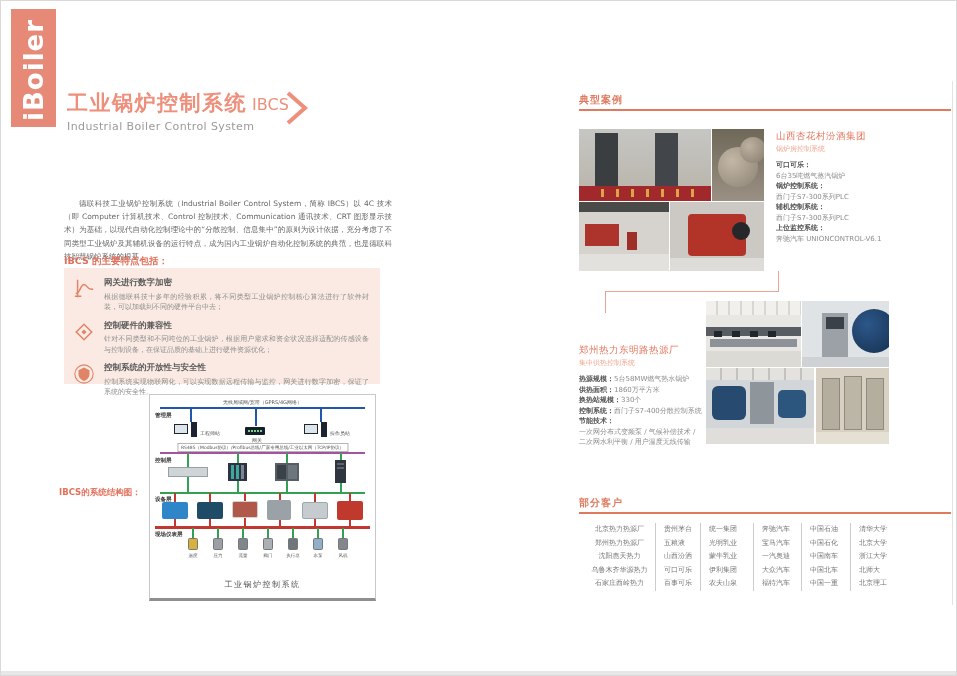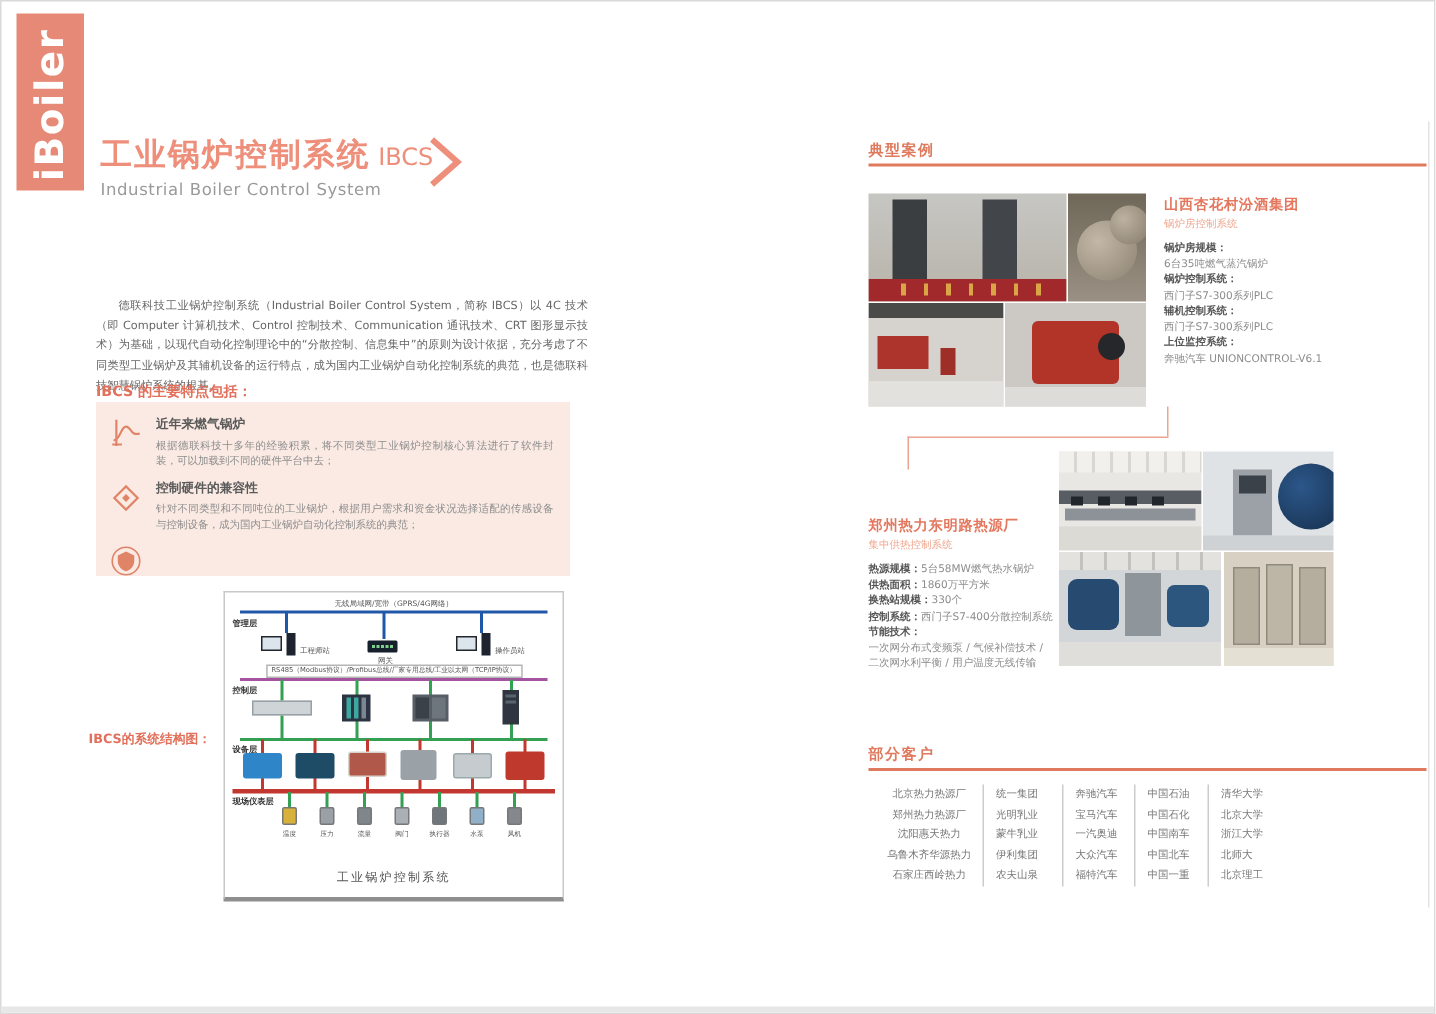--- a/index.html
+++ b/index.html
@@ -64,21 +64,21 @@
   .diag-caption { position:absolute; top:184px; width:100%; text-align:center;
                   font-size:8px; color:#555; letter-spacing:1.5px; }
 
   
   .sec-head { position:absolute; color:#DF7A5E; font-size:10px; font-weight:bold; letter-spacing:1px; }
   .sec-line { position:absolute; width:372px; height:2px; background:#DF7A5E; }
   .photo { position:absolute; overflow:hidden; }
   .photo div { position:absolute; }
 
   .c1-text { position:absolute; left:775px; top:129px; width:176px; }
-  .case-title { color:#E4785F; font-size:9.5px; font-weight:bold; letter-spacing:0.5px; }
+  .case-title { color:#E4785F; font-size:9.5px; font-weight:normal; letter-spacing:0.5px; }
   .case-sub { color:#F0A890; font-size:7px; margin:1px 0 6px; }
   .c1-lab { font-size:7px; font-weight:bold; color:#555; line-height:10.5px; }
   .c1-val { font-size:7px; color:#8d8d8d; line-height:10.5px; }
 
   .conn { position:absolute; background:#EBA491; }
 
   .c2-text { position:absolute; left:578px; top:343px; width:128px; }
   .c2-row { font-size:7px; line-height:10.5px; }
   .c2-row .lbl { font-weight:bold; color:#555; }
   .c2-row .val { color:#8d8d8d; }
@@ -111,39 +111,43 @@
   <p class="intro p2">德联科技工业锅炉控制系统（Industrial Boiler Control System，简称 IBCS）以 4C 技术（即 Computer 计算机技术、Control 控制技术、Communication 通讯技术、CRT 图形显示技术）为基础，以现代自动化控制理论中的“分散控制、信息集中”的原则为设计依据，充分考虑了不同类型工业锅炉及其辅机设备的运行特点，成为国内工业锅炉自动化控制系统的典范，也是德联科技智慧锅炉系统的根基。</p>
 
   <div class="feat-heading">IBCS 的主要特点包括：</div>
   <div class="feat-box">
     <div class="feature">
       <svg class="f-icon" viewBox="0 0 24 24">
         <path d="M5 2 V21 M2 20 H9" stroke="#E08468" stroke-width="1.6" fill="none"></path>
         <path d="M3 17 C8 17 8 7 12 7 C16 7 15 14 22 12" stroke="#E08468" stroke-width="1.6" fill="none"></path>
       </svg>
       <div>
-        <div class="f-title">近年来燃气锅炉</div>
+        <div class="f-title">网关进行数字加密</div>
         <div class="f-desc">根据德联科技十多年的经验积累，将不同类型工业锅炉控制核心算法进行了软件封装，可以加载到不同的硬件平台中去；</div>
       </div>
     </div>
     <div class="feature">
       <svg class="f-icon" viewBox="0 0 24 24">
         <rect x="6" y="6" width="12" height="12" transform="rotate(45 12 12)" stroke="#E08468" stroke-width="1.6" fill="none"></rect>
         <rect x="10" y="10" width="4" height="4" transform="rotate(45 12 12)" fill="#E08468"></rect>
       </svg>
       <div>
         <div class="f-title">控制硬件的兼容性</div>
-        <div class="f-desc">针对不同类型和不同吨位的工业锅炉，根据用户需求和资金状况选择适配的传感设备与控制设备，成为国内工业锅炉自动化控制系统的典范；</div>
+        <div class="f-desc">针对不同类型和不同吨位的工业锅炉，根据用户需求和资金状况选择适配的传感设备与控制设备，在保证品质的基础上进行硬件资源优化；</div>
       </div>
     </div>
     <div class="feature">
       <svg class="f-icon" viewBox="0 0 24 24">
         <circle cx="12" cy="12" r="10" stroke="#E08468" stroke-width="1.2" fill="none"></circle>
         <path d="M12 5 L18 8 V12 C18 16 15 18.5 12 19.5 C9 18.5 6 16 6 12 V8 Z" fill="#E08468"></path>
       </svg>
+      <div>
+        <div class="f-title">控制系统的开放性与安全性</div>
+        <div class="f-desc">控制系统实现物联网化，可以实现数据远程传输与监控，网关进行数字加密，保证了系统的安全性。</div>
+      </div>
     </div>
   </div>
 
   <div class="diag-label">IBCS的系统结构图：</div>
   <div class="diagram">
     <div class="tinytxt" style="top:4px; left:0; width:100%; text-align:center;">无线局域网/宽带（GPRS/4G网络）</div>
     <div class="bus bus-blue"></div>
     <div class="vline" style="left:40px; top:13px; height:14px; background:#2157A8;"></div>
     <div class="vline" style="left:105px; top:13px; height:18px; background:#2157A8;"></div>
     <div class="vline" style="left:170px; top:13px; height:14px; background:#2157A8;"></div>
@@ -252,21 +256,21 @@
   </div>
   <div class="photo" style="left:669px; top:201px; width:94px; height:69px; background:#ccc9c4;">
     <div style="left:18px; top:12px; width:58px; height:42px; border-radius:4px; background:#b23327;"></div>
     <div style="left:62px; top:20px; width:18px; height:18px; border-radius:50%; background:#26272a;"></div>
     <div style="left:0; top:56px; width:94px; height:13px; background:#dedcd8;"></div>
   </div>
 
   <div class="c1-text">
     <div class="case-title">山西杏花村汾酒集团</div>
     <div class="case-sub">锅炉房控制系统</div>
-    <div class="c1-lab">锅炉房规模：</div>
+    <div class="c1-lab">可口可乐：</div>
     <div class="c1-val">6台35吨燃气蒸汽锅炉</div>
     <div class="c1-lab">锅炉控制系统：</div>
     <div class="c1-val">西门子S7-300系列PLC</div>
     <div class="c1-lab">辅机控制系统：</div>
     <div class="c1-val">西门子S7-300系列PLC</div>
     <div class="c1-lab">上位监控系统：</div>
     <div class="c1-val">奔驰汽车 UNIONCONTROL-V6.1</div>
   </div>
 
   <div class="conn" style="left:777px; top:270px; width:1px; height:20px;"></div>
@@ -318,20 +322,27 @@
   <div class="sec-head" style="left:578px; top:495px;">部分客户</div>
   <div class="sec-line" style="left:578px; top:511px;"></div>
   <div class="clients">
     <div class="cl-col" style="width:71px;text-align:center;">
       <div class="cl-cell">北京热力热源厂</div>
       <div class="cl-cell">郑州热力热源厂</div>
       <div class="cl-cell">沈阳惠天热力</div>
       <div class="cl-cell">乌鲁木齐华源热力</div>
       <div class="cl-cell">石家庄西岭热力</div>
     </div>
+    <div class="cl-col" style="width:45px;">
+      <div class="cl-cell">贵州茅台</div>
+      <div class="cl-cell">五粮液</div>
+      <div class="cl-cell">山西汾酒</div>
+      <div class="cl-cell">可口可乐</div>
+      <div class="cl-cell">百事可乐</div>
+    </div>
     <div class="cl-col" style="width:53px;">
       <div class="cl-cell">统一集团</div>
       <div class="cl-cell">光明乳业</div>
       <div class="cl-cell">蒙牛乳业</div>
       <div class="cl-cell">伊利集团</div>
       <div class="cl-cell">农夫山泉</div>
     </div>
     <div class="cl-col" style="width:48px;font-family:Liberation Serif, serif;">
       <div class="cl-cell">奔驰汽车</div>
       <div class="cl-cell">宝马汽车</div>

